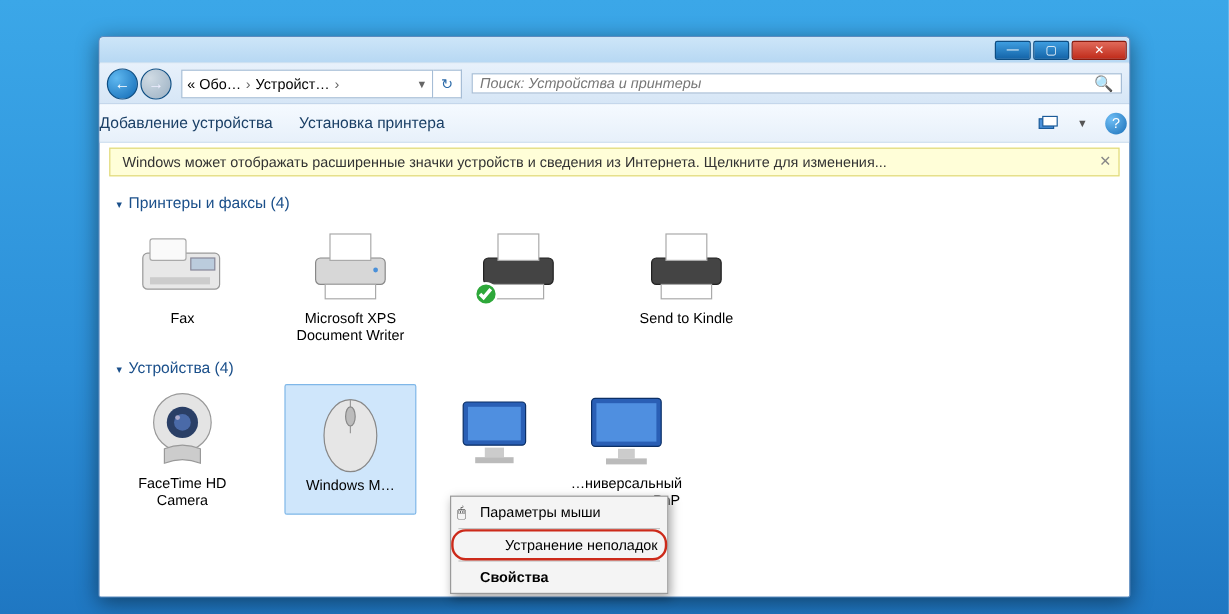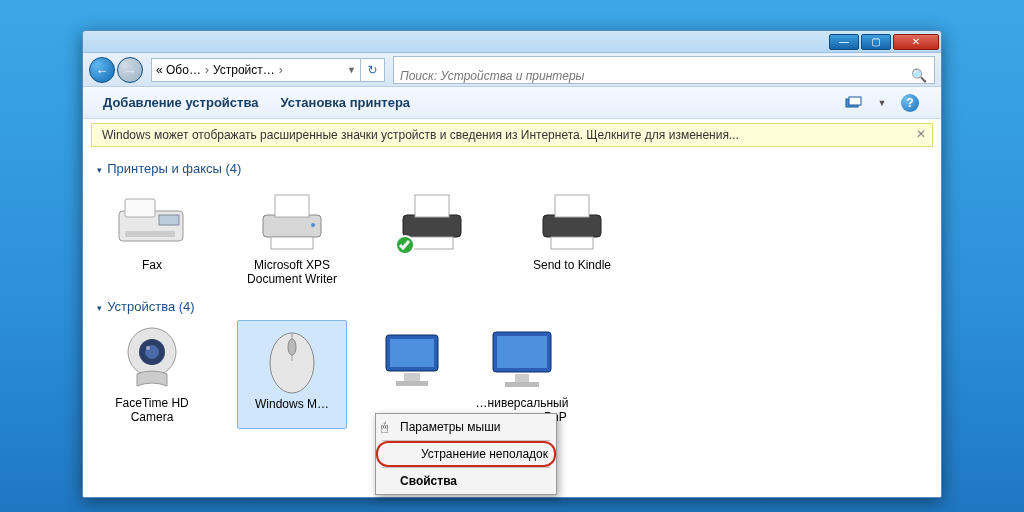--- a/index.html
+++ b/index.html
@@ -41,30 +41,30 @@
     margin-left: 6px; height: 24px; flex: 0 0 210px;
     background: #fff; border:1px solid #a6bdd6; display:flex; align-items:center;
     font-size: 12px; padding: 0 4px; gap: 2px; text-align: right;
   }
   .bc-seg { white-space: nowrap; }
   .bc-sep { color:#666; padding:0 2px; }
   .bc-dd { color:#666; font-size:9px; }
   .refresh { width:24px; height:24px; border:1px solid #a6bdd6; border-left:none; background:#fff;
     display:flex; align-items:center; justify-content:center; font-size:12px; color:#2c6aa8;}
   .searchbox {
-    margin-left: 8px; flex:1; height:28px; background:#fff; border:1px solid #a6bdd6;
-    display:flex; align-items:flex-end; padding:0 6px; font-size:12px; color:#777; font-style:italic;
+    margin-left: 8px; flex:1; height:17px; background:#fff; border:1px solid #a6bdd6;
+    display:flex; align-items:flex-start; padding:0 6px; font-size:12px; color:#777; font-style:italic;
     justify-content: space-between;
   }
   .searchbox .mag { color:#2c6aa8; font-style:normal; font-size:13px; }
   
   .toolbar {
     height: 32px; background: linear-gradient(180deg,#f5faff,#e7f0fa);
-    border-bottom:1px solid #c9dbee; display:flex; align-items:center; padding:0 20px;
-    font-size:13px; color:#1a3f66;font-weight:bold;
+    border-bottom:1px solid #c9dbee; display:flex; align-items:center; padding:0 0;
+    font-size:13px; color:#1a3f66;
   }
   .toolbar .tbitem { margin-right: 22px; }
   .toolbar .spacer { flex:1; }
   .toolbar .tbicon { width:22px; height:18px; margin-left:6px; display:flex; align-items:center; justify-content:center; font-size:14px;}
   .helpico { width:18px; height:18px; border-radius:50%; background:radial-gradient(circle at 30% 30%,#6fbef5,#1a6fb8); color:#fff; font-size:12px; display:flex; align-items:center; justify-content:center;}
   
   .infobar {
     background: #fffed8; border:1px solid #e0d97a; margin:4px 8px 2px 8px;
     font-size:12px; color:#333; padding:4px 20px 4px 10px; position:relative;
   }

